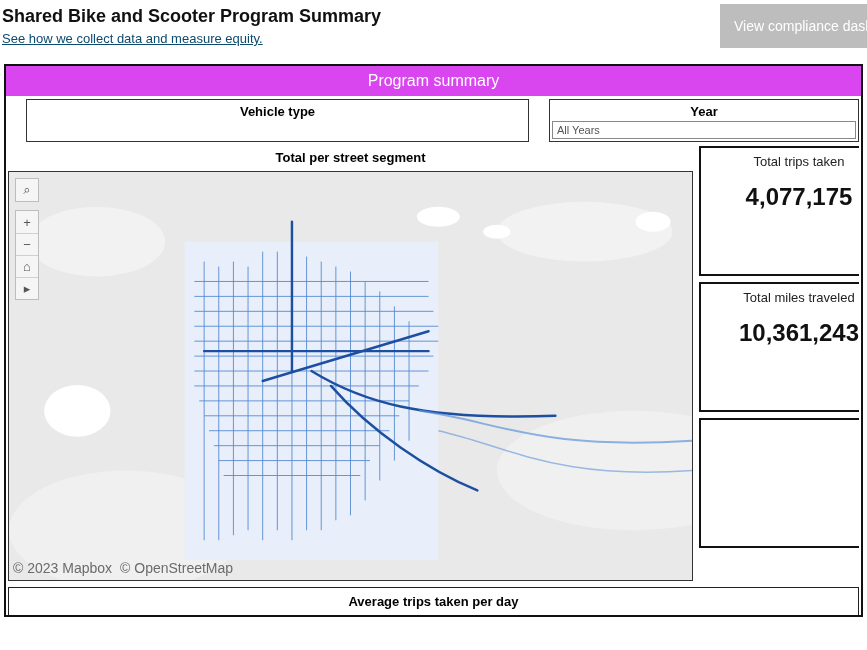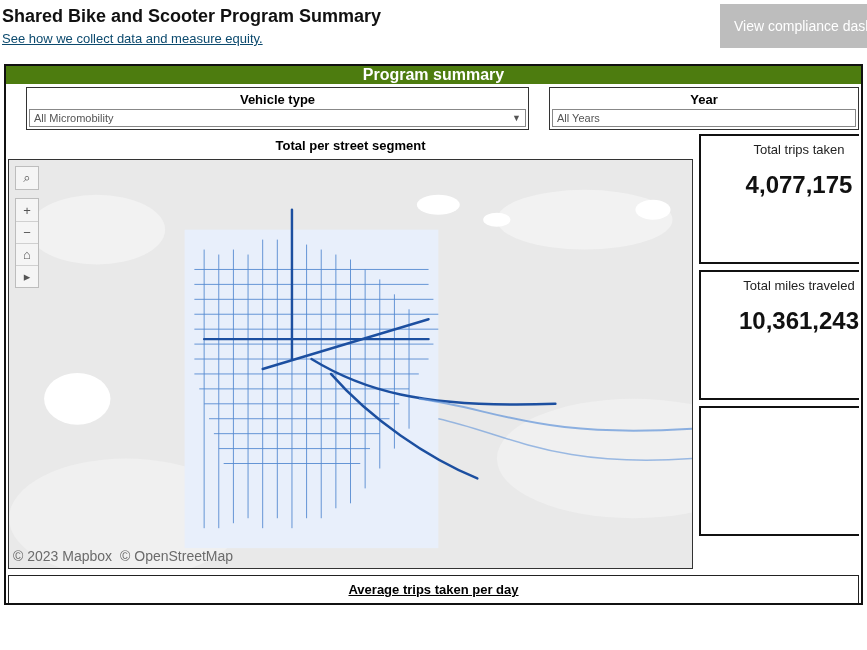--- a/index.html
+++ b/index.html
@@ -21,22 +21,22 @@
     padding: 14px 14px; border: none; white-space: nowrap;
     margin-right: -20px; 
   }
 
   .dashboard-outer {
     margin: 16px 4px 0 4px;
     border: 2px solid #111;
     width: calc(100% - 8px);
   }
   .dash-header {
-    background: #4d7c0f; color: #fff; font-weight: 700; font-size: 16px;
-    text-align: center; padding: 0 0;
+    background: #d946ef; color: #fff; font-weight: 400; font-size: 16px;
+    text-align: center; padding: 6px 0;
   }
   .filters-row {
     display: flex; gap: 20px; padding: 2px 2px 2px 20px;
     border-top: 1px solid #fff;
     justify-content: center;
   }
   .filter-card {
     border: 1px solid #333;
     flex: 1;
     display: flex; flex-direction: column;
@@ -104,44 +104,40 @@
   }
   .stat-card.tall { min-height: 130px; }
   .stat-label { font-size: 13px; color: #222; text-align: center; }
   .stat-value { font-size: 24px; font-weight: 700; color: #111; white-space: nowrap; }
 
   .bottom-card {
     margin: 4px 2px 0 2px;
     border: 1px solid #222;
     border-bottom: none;
     padding: 6px 0;
-    text-align: center; font-weight: 700; font-size: 13px; text-decoration: underline;
+    text-align: center; font-weight: 700; font-size: 13px;
   }
 </style>
 </head>
 <body>
 
 <div class="header-row">
   <div class="title-block">
     <div class="page-title">Shared Bike and Scooter Program Summary</div>
     <a class="equity-link">See how we collect data and measure equity.</a>
   </div>
   <button class="compliance-btn">View compliance dash</button>
 </div>
 
 <div class="dashboard-outer">
   <div class="dash-header">Program summary</div>
 
   <div class="filters-row">
     <div class="filter-card">
       <div class="filter-label">Vehicle type</div>
-      <div class="filter-select">
-        <span>All Micromobility</span>
-        <span class="chev">▼</span>
-      </div>
     </div>
     <div class="filter-card year">
       <div class="filter-label">Year</div>
       <div class="filter-select">
         <span>All Years</span>
       </div>
     </div>
   </div>
 
   <div class="content-row">

